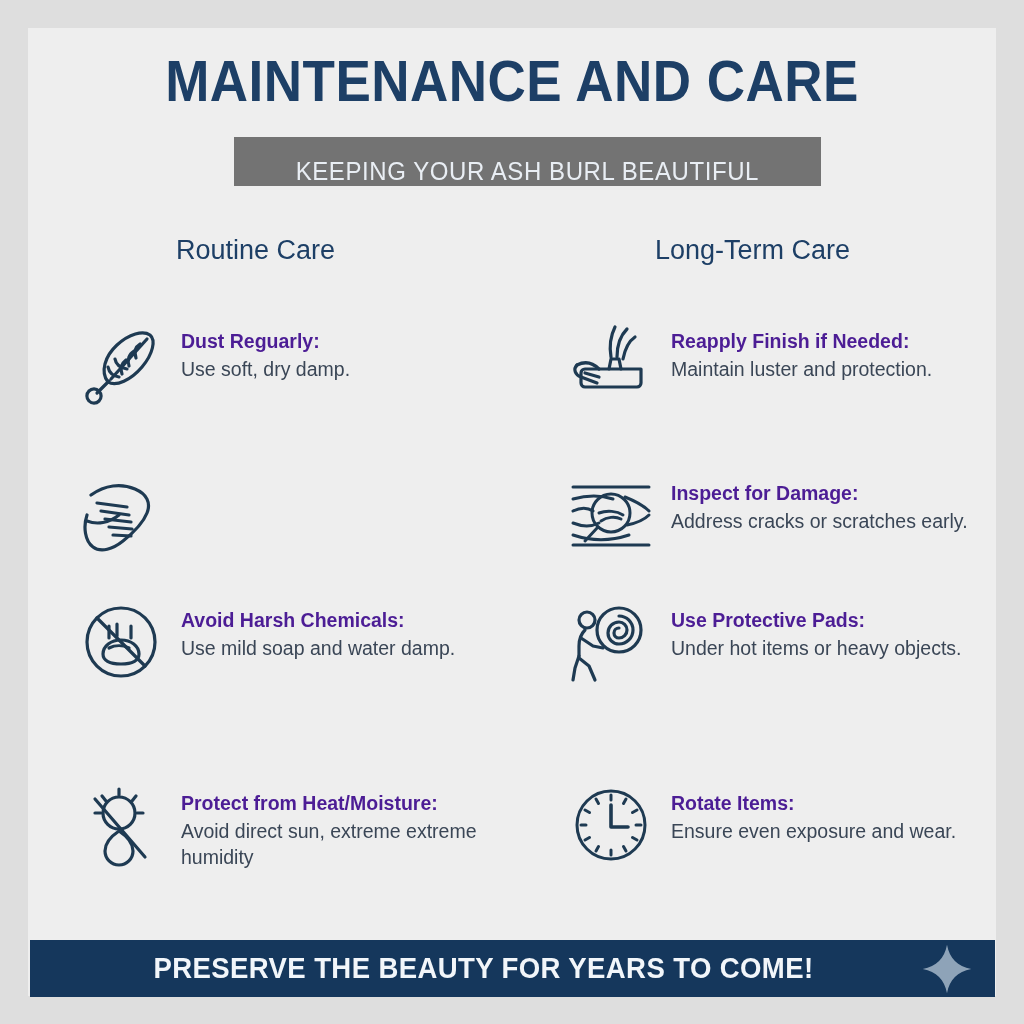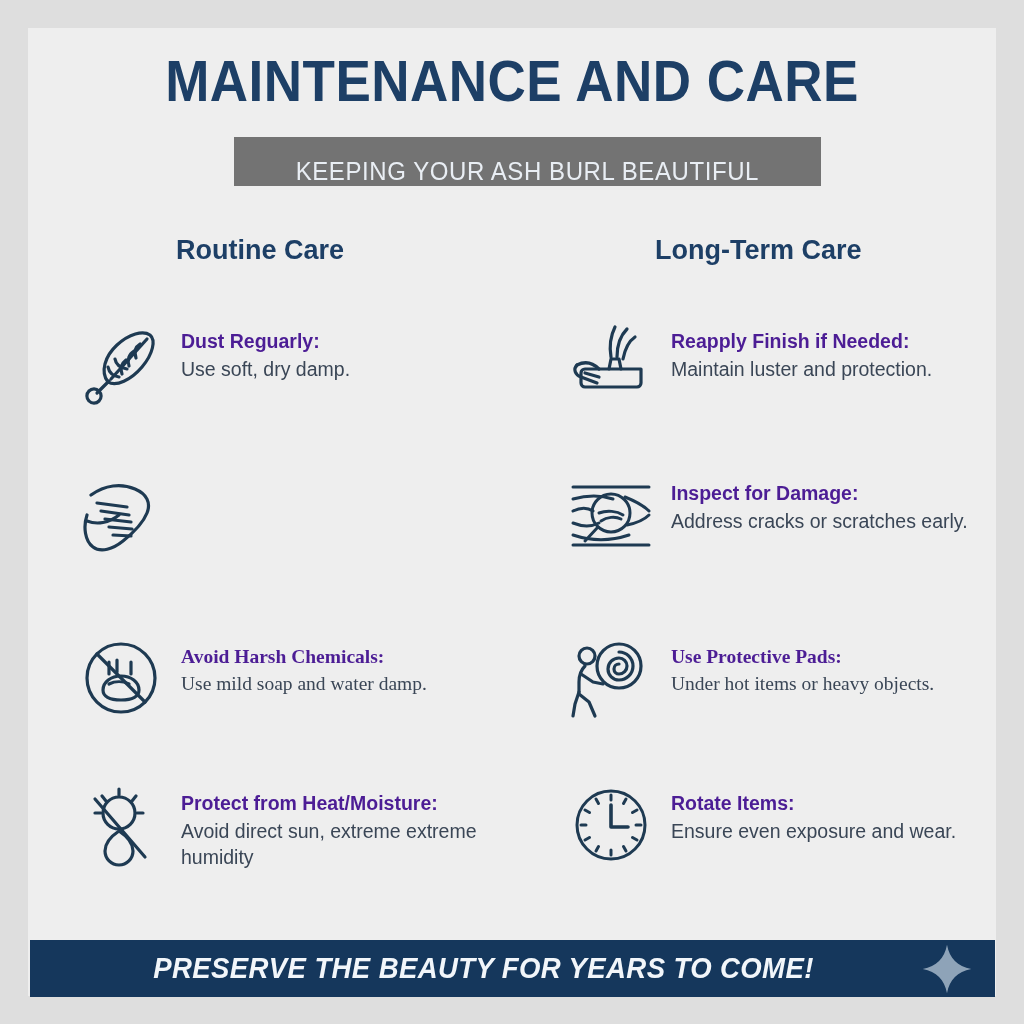--- a/index.html
+++ b/index.html
@@ -67,21 +67,21 @@
     font-weight: normal;
     letter-spacing: 0.6px;
     transform: scaleX(0.96);
     white-space: nowrap;
   }
 
   
   .col-head {
     position: absolute;
     font-size: 27px;
-    font-weight: bold;
+    font-weight: normal;
     color: #1d3f66;
     white-space: nowrap;
   }
   .col-head.left  { left: 176px; top: 235px; }
   .col-head.right { left: 655px; top: 235px; }
 
   .item {
     position: absolute;
     width: 460px;
     height: 120px;
@@ -120,34 +120,33 @@
   }
 
   
   .item.L { left: 75px; }
   
   .item.R { left: 565px; }
   .item.R .txt { width: 380px; }
 
   .row1 { top: 313px; }
   .row2 { top: 465px; }
-  .row3 { top: 628px; font-family: Liberation Serif, serif; }
+  .row3 { top: 592px; }
   .row4 { top: 775px; }
 
   
   .footer {
     position: absolute;
     left: 30px;
     top: 940px;
     width: 965px;
     height: 57px;
     background: #15375c;
     display: flex;
     align-items: center;
-    font-style: italic;
   }
   .footer-text {
     flex: 1;
     text-align: center;
     color: #f2f6fa;
     font-family: "Liberation Sans Narrow", "Liberation Sans", sans-serif;
     font-size: 29px;
     font-weight: bold;
     letter-spacing: 0.4px;
     transform: scaleX(0.95);

